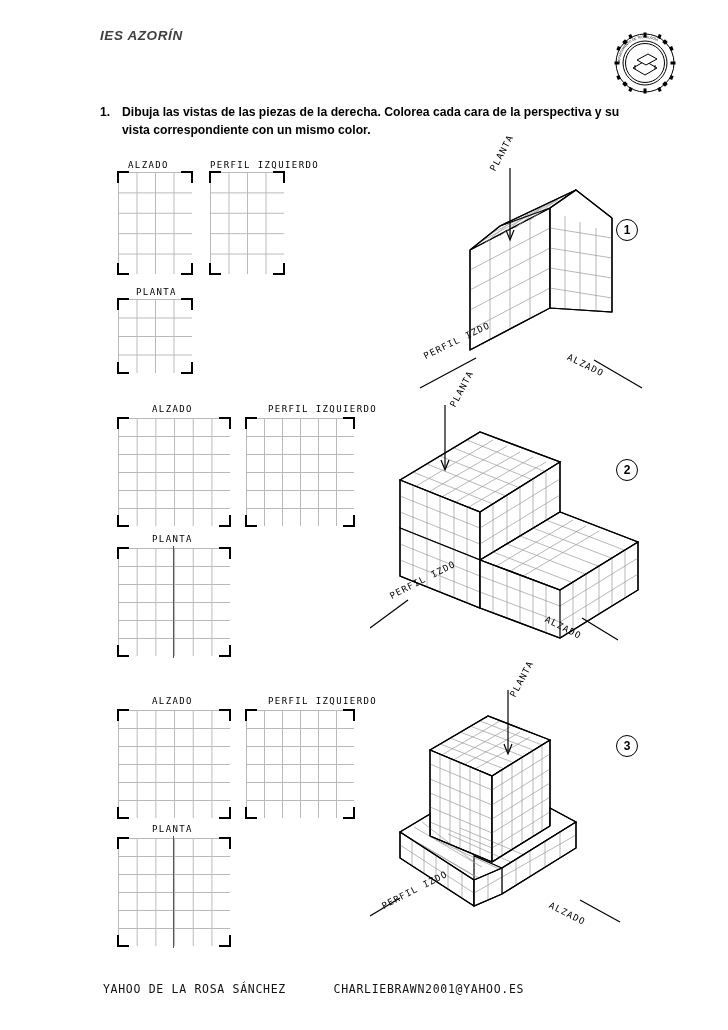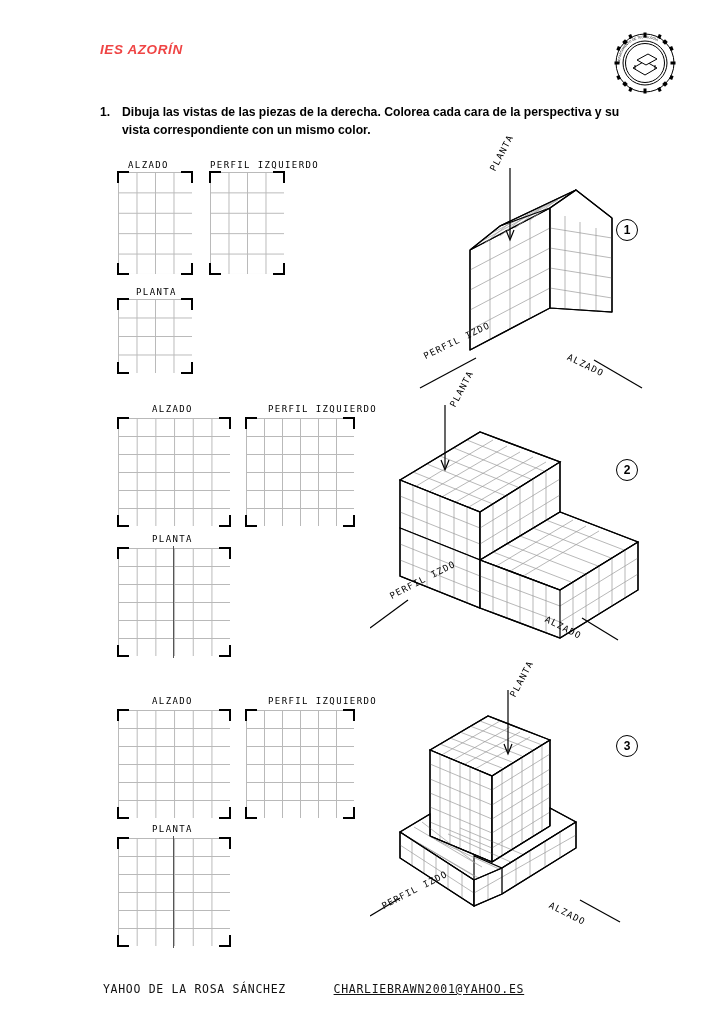--- a/index.html
+++ b/index.html
@@ -15,27 +15,27 @@
   }
 
   .page {
     position: absolute;
     inset: 0;
   }
 
   
   .header {
     position: absolute;
-    top: 42px;
+    top: 28px;
     left: 100px;
     font-size: 13.5px;
     font-weight: bold;
     font-style: italic;
     letter-spacing: 0.6px;
-    color: #ef4444;
+    color: #404040;
   }
 
   .logo {
     position: absolute;
     top: 32px;
     right: 52px;
     width: 62px;
     height: 62px;
   }
 
@@ -63,21 +63,21 @@
   .footer {
     position: absolute;
     bottom: 34px;
     left: 103px;
     width: 540px;
     font-family: "DejaVu Sans Mono", monospace;
     font-size: 11.5px;
     letter-spacing: 0.7px;
     color: #111;
   }
-  .footer .mail { margin-left: 40px; text-decoration: underline; }
+  .footer .mail { margin-left: 40px; }
 
   
   .block { position: absolute; }
 
   .view-label {
     position: absolute;
     font-family: "DejaVu Sans Mono", monospace;
     font-size: 9px;
     letter-spacing: 1.4px;
     white-space: nowrap;

